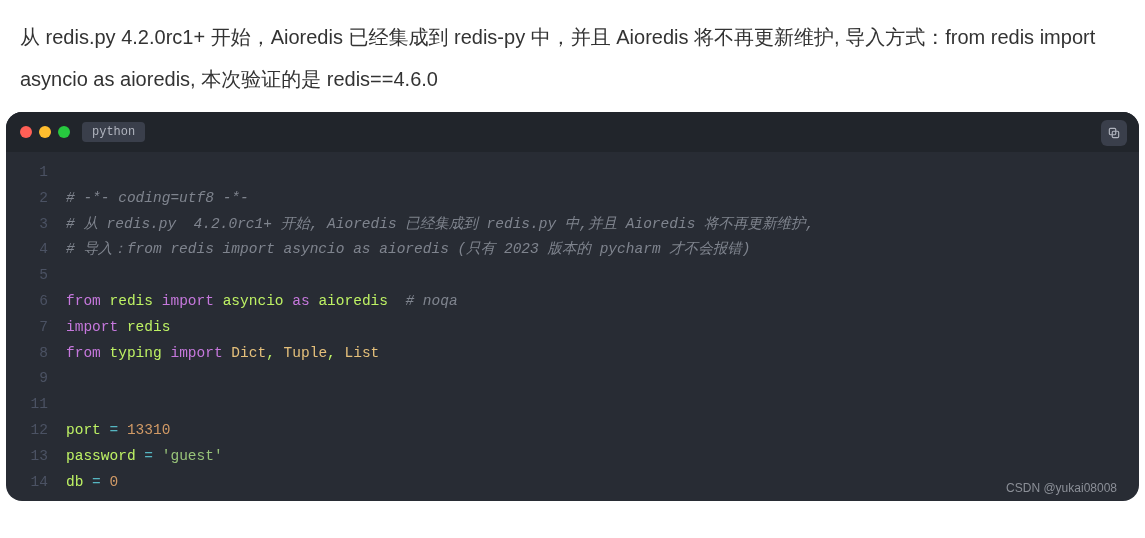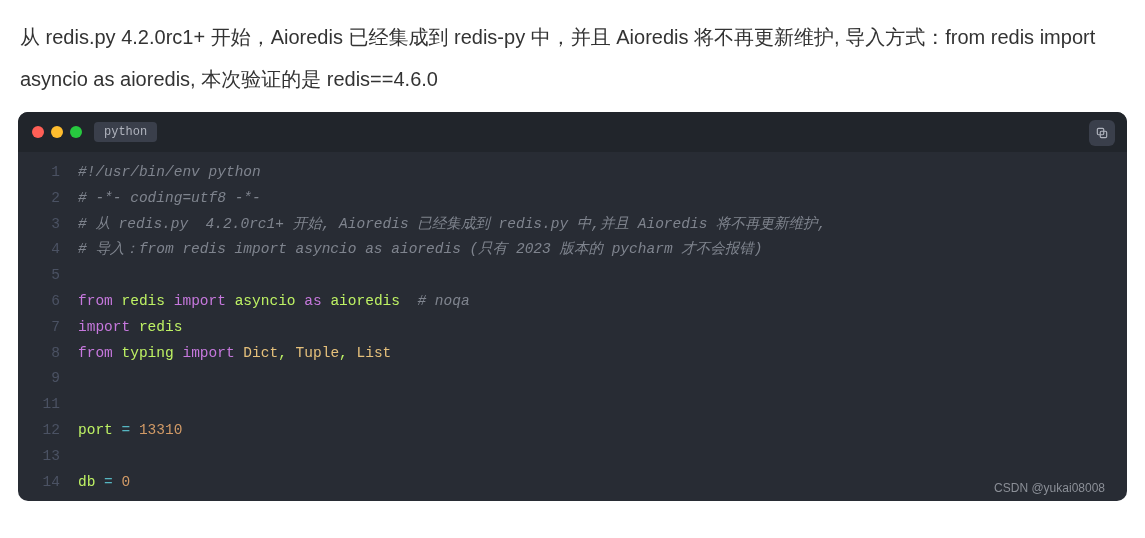--- a/index.html
+++ b/index.html
@@ -10,23 +10,23 @@
     color: #222;
     width: 1145px;
   }
   .description {
     padding: 16px 20px 12px 20px;
     font-size: 20px;
     line-height: 2.1;
     color: #333;
   }
   .code-window {
-    margin: 0 18px;
+    margin: 0 6px;
     background: #282c34;
-    border-radius: 10px;
+    border-radius: 16px;
     overflow: hidden;
     position: relative;
     font-family: "SFMono-Regular", Consolas, "Liberation Mono", Menlo, monospace;
   }
   .titlebar {
     display: flex;
     align-items: center;
     padding: 10px 14px;
     background: #21252b;
     position: relative;
@@ -121,29 +121,29 @@
     <div class="tab">python</div>
     <div class="copy-btn">
       <svg viewBox="0 0 24 24">
         <rect x="9" y="9" width="11" height="11" rx="2"></rect>
         <rect x="4" y="4" width="11" height="11" rx="2"></rect>
       </svg>
     </div>
   </div>
 
   <div class="code-body">
-    <div class="line"><span class="ln">1</span><span class="code"><span class="c-comment">#!/usr/bin/env python</span></span></div>
+    <div class="line"><span class="ln">1</span></div>
     <div class="line"><span class="ln">2</span><span class="code"><span class="c-comment"># -*- coding=utf8 -*-</span></span></div>
     <div class="line"><span class="ln">3</span><span class="code"><span class="c-comment"># 从 redis.py  4.2.0rc1+ 开始, Aioredis 已经集成到 redis.py 中,并且 Aioredis 将不再更新维护,</span></span></div>
     <div class="line"><span class="ln">4</span><span class="code"><span class="c-comment"># 导入：from redis import asyncio as aioredis (只有 2023 版本的 pycharm 才不会报错)</span></span></div>
     <div class="line"><span class="ln">5</span><span class="code"></span></div>
     <div class="line"><span class="ln">6</span><span class="code"><span class="c-import">from</span><span class="c-name"> redis </span><span class="c-import">import</span><span class="c-name"> asyncio </span><span class="c-import">as</span><span class="c-name"> aioredis  </span><span class="c-comment"># noqa</span></span></div>
     <div class="line"><span class="ln">7</span><span class="code"><span class="c-import">import</span><span class="c-name"> redis</span></span></div>
     <div class="line"><span class="ln">8</span><span class="code"><span class="c-import">from</span><span class="c-name"> typing </span><span class="c-import">import</span><span class="c-class"> Dict</span><span class="c-name">, </span><span class="c-class">Tuple</span><span class="c-name">, </span><span class="c-class">List</span></span></div>
     <div class="line"><span class="ln">9</span><span class="code"></span></div>
     <div class="line"><span class="ln">11</span></div>
     <div class="line"><span class="ln">12</span><span class="code"><span class="c-name">port </span><span class="c-op">=</span><span class="c-number"> 13310</span></span></div>
-    <div class="line"><span class="ln">13</span></div>
+    <div class="line"><span class="ln">13</span><span class="code"><span class="c-name">password </span><span class="c-op">=</span><span class="c-string"> 'guest'</span></span></div>
     <div class="line"><span class="ln">14</span><span class="code"><span class="c-name">db </span><span class="c-op">=</span><span class="c-number"> 0</span></span></div>
   </div>
 
   <div class="watermark">CSDN @yukai08008</div>
 </div>
 
 </body></html>

